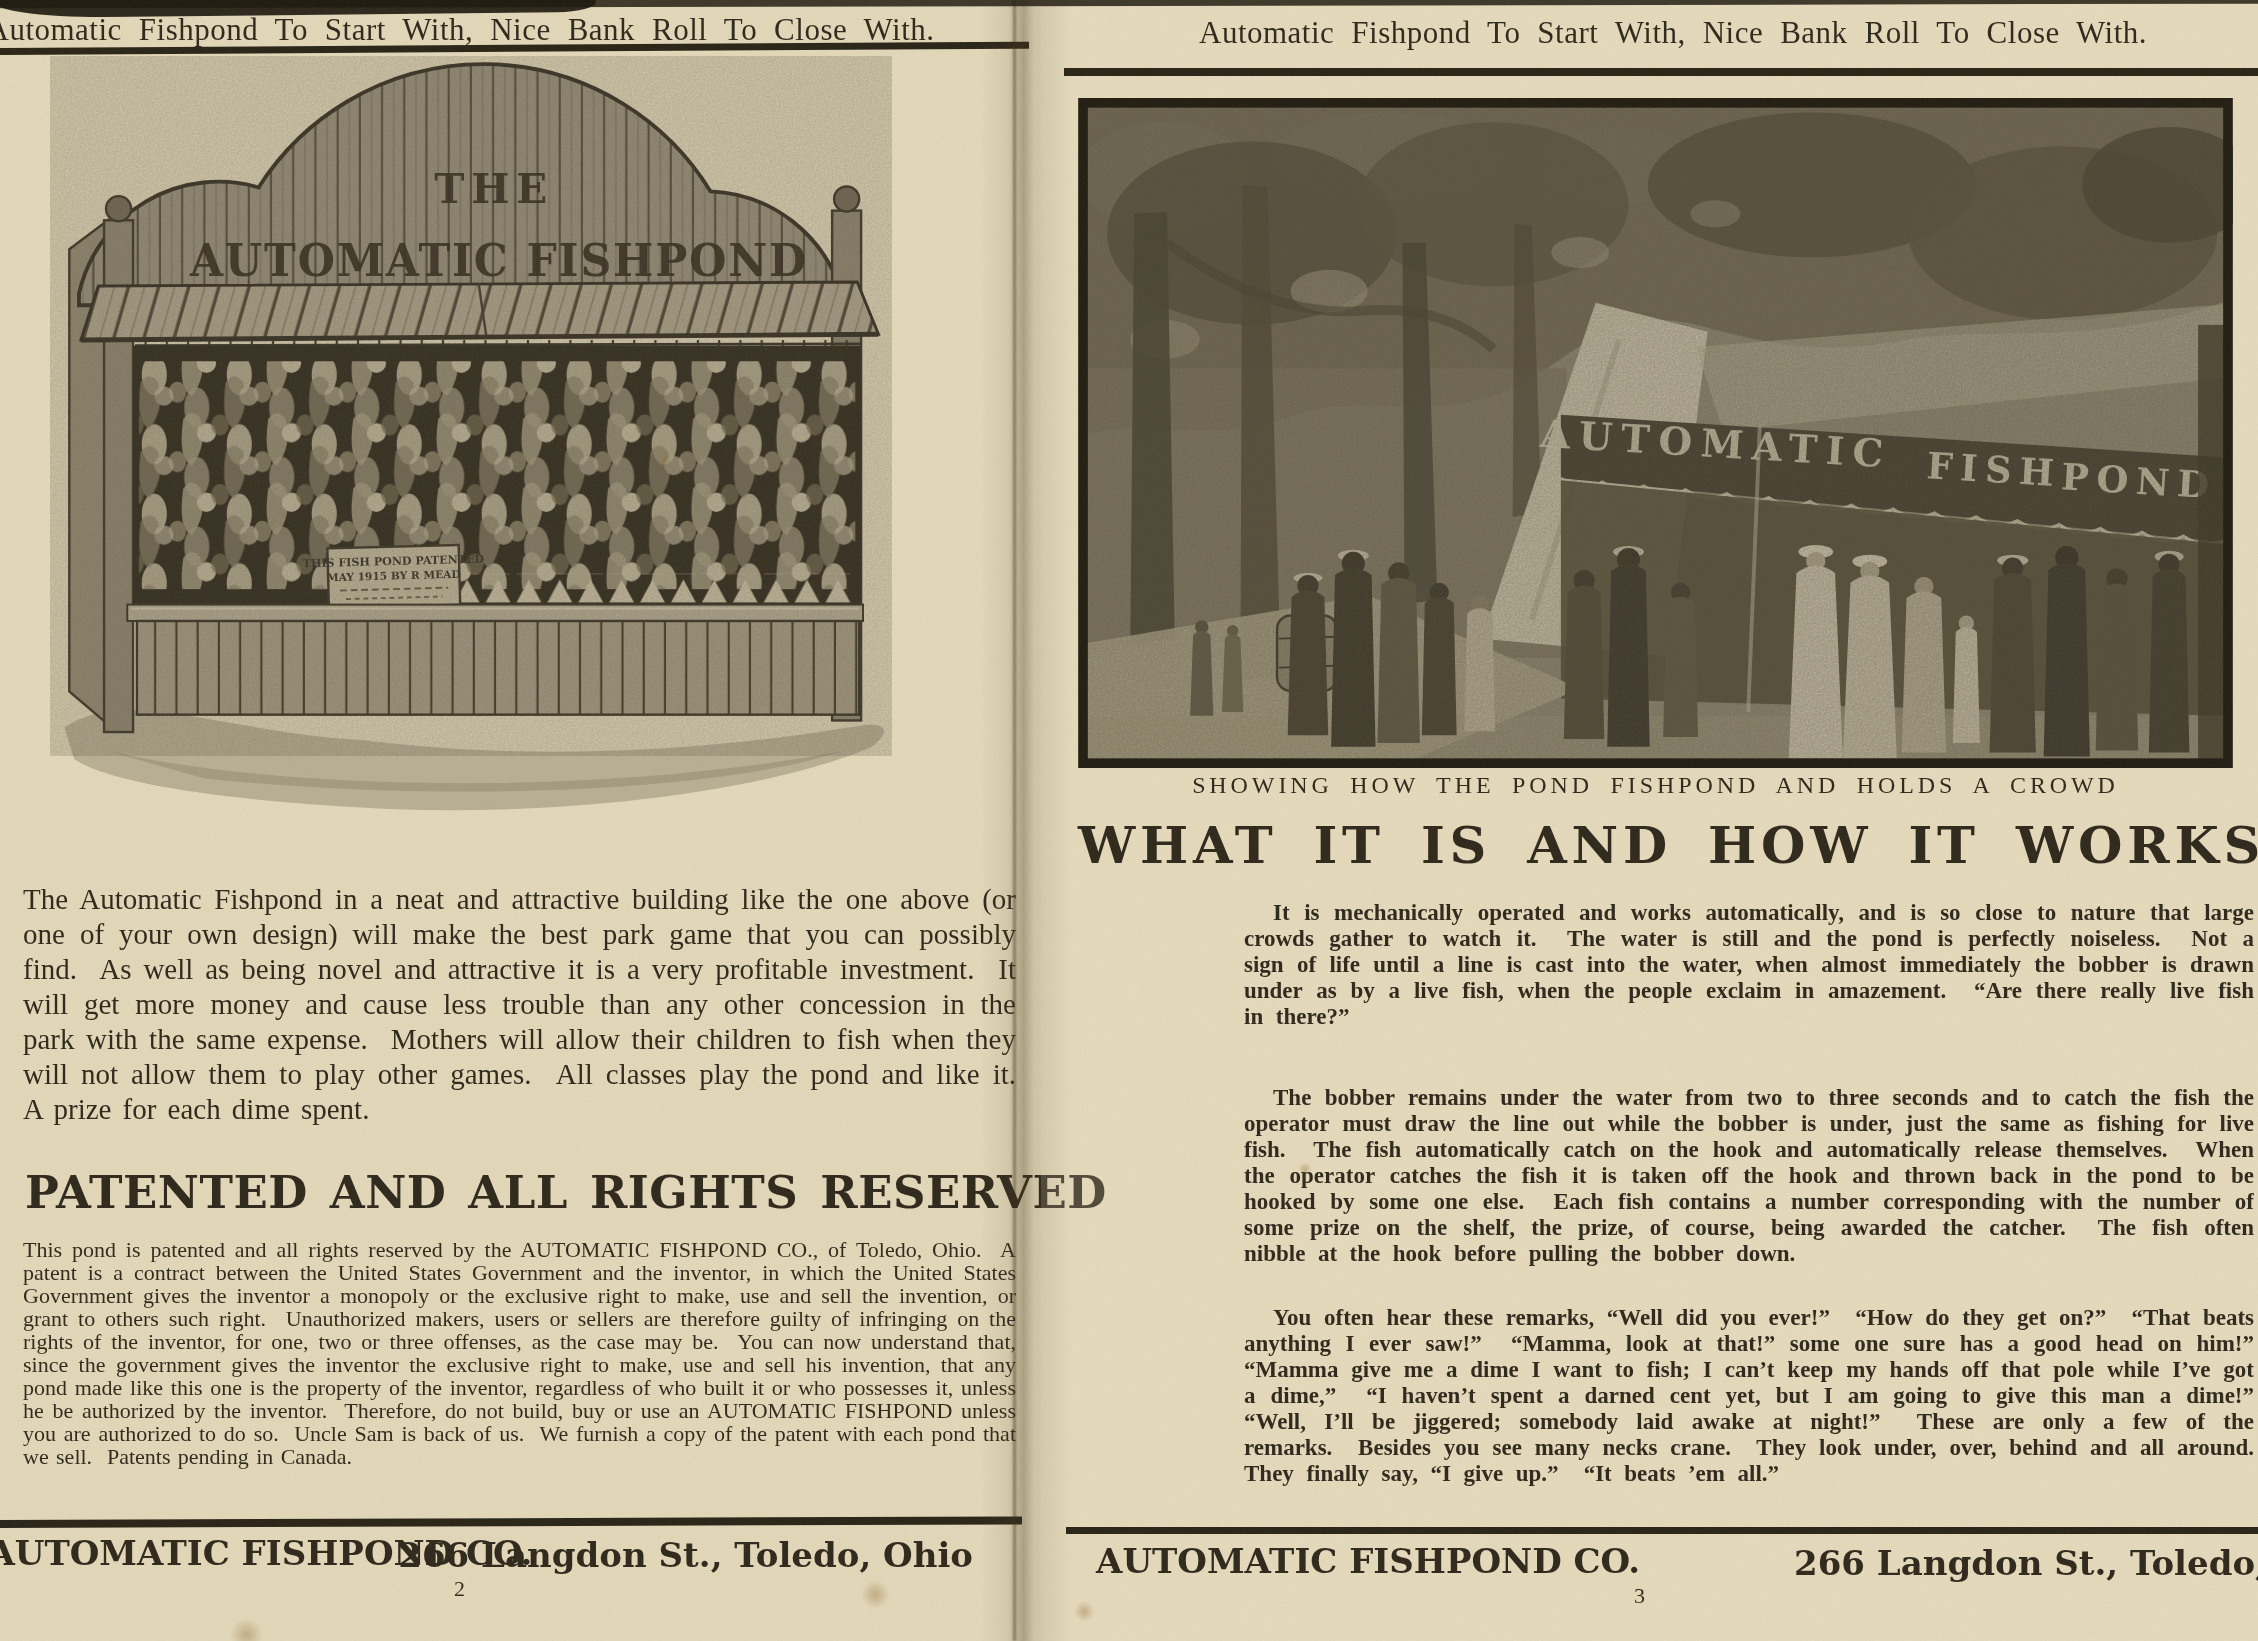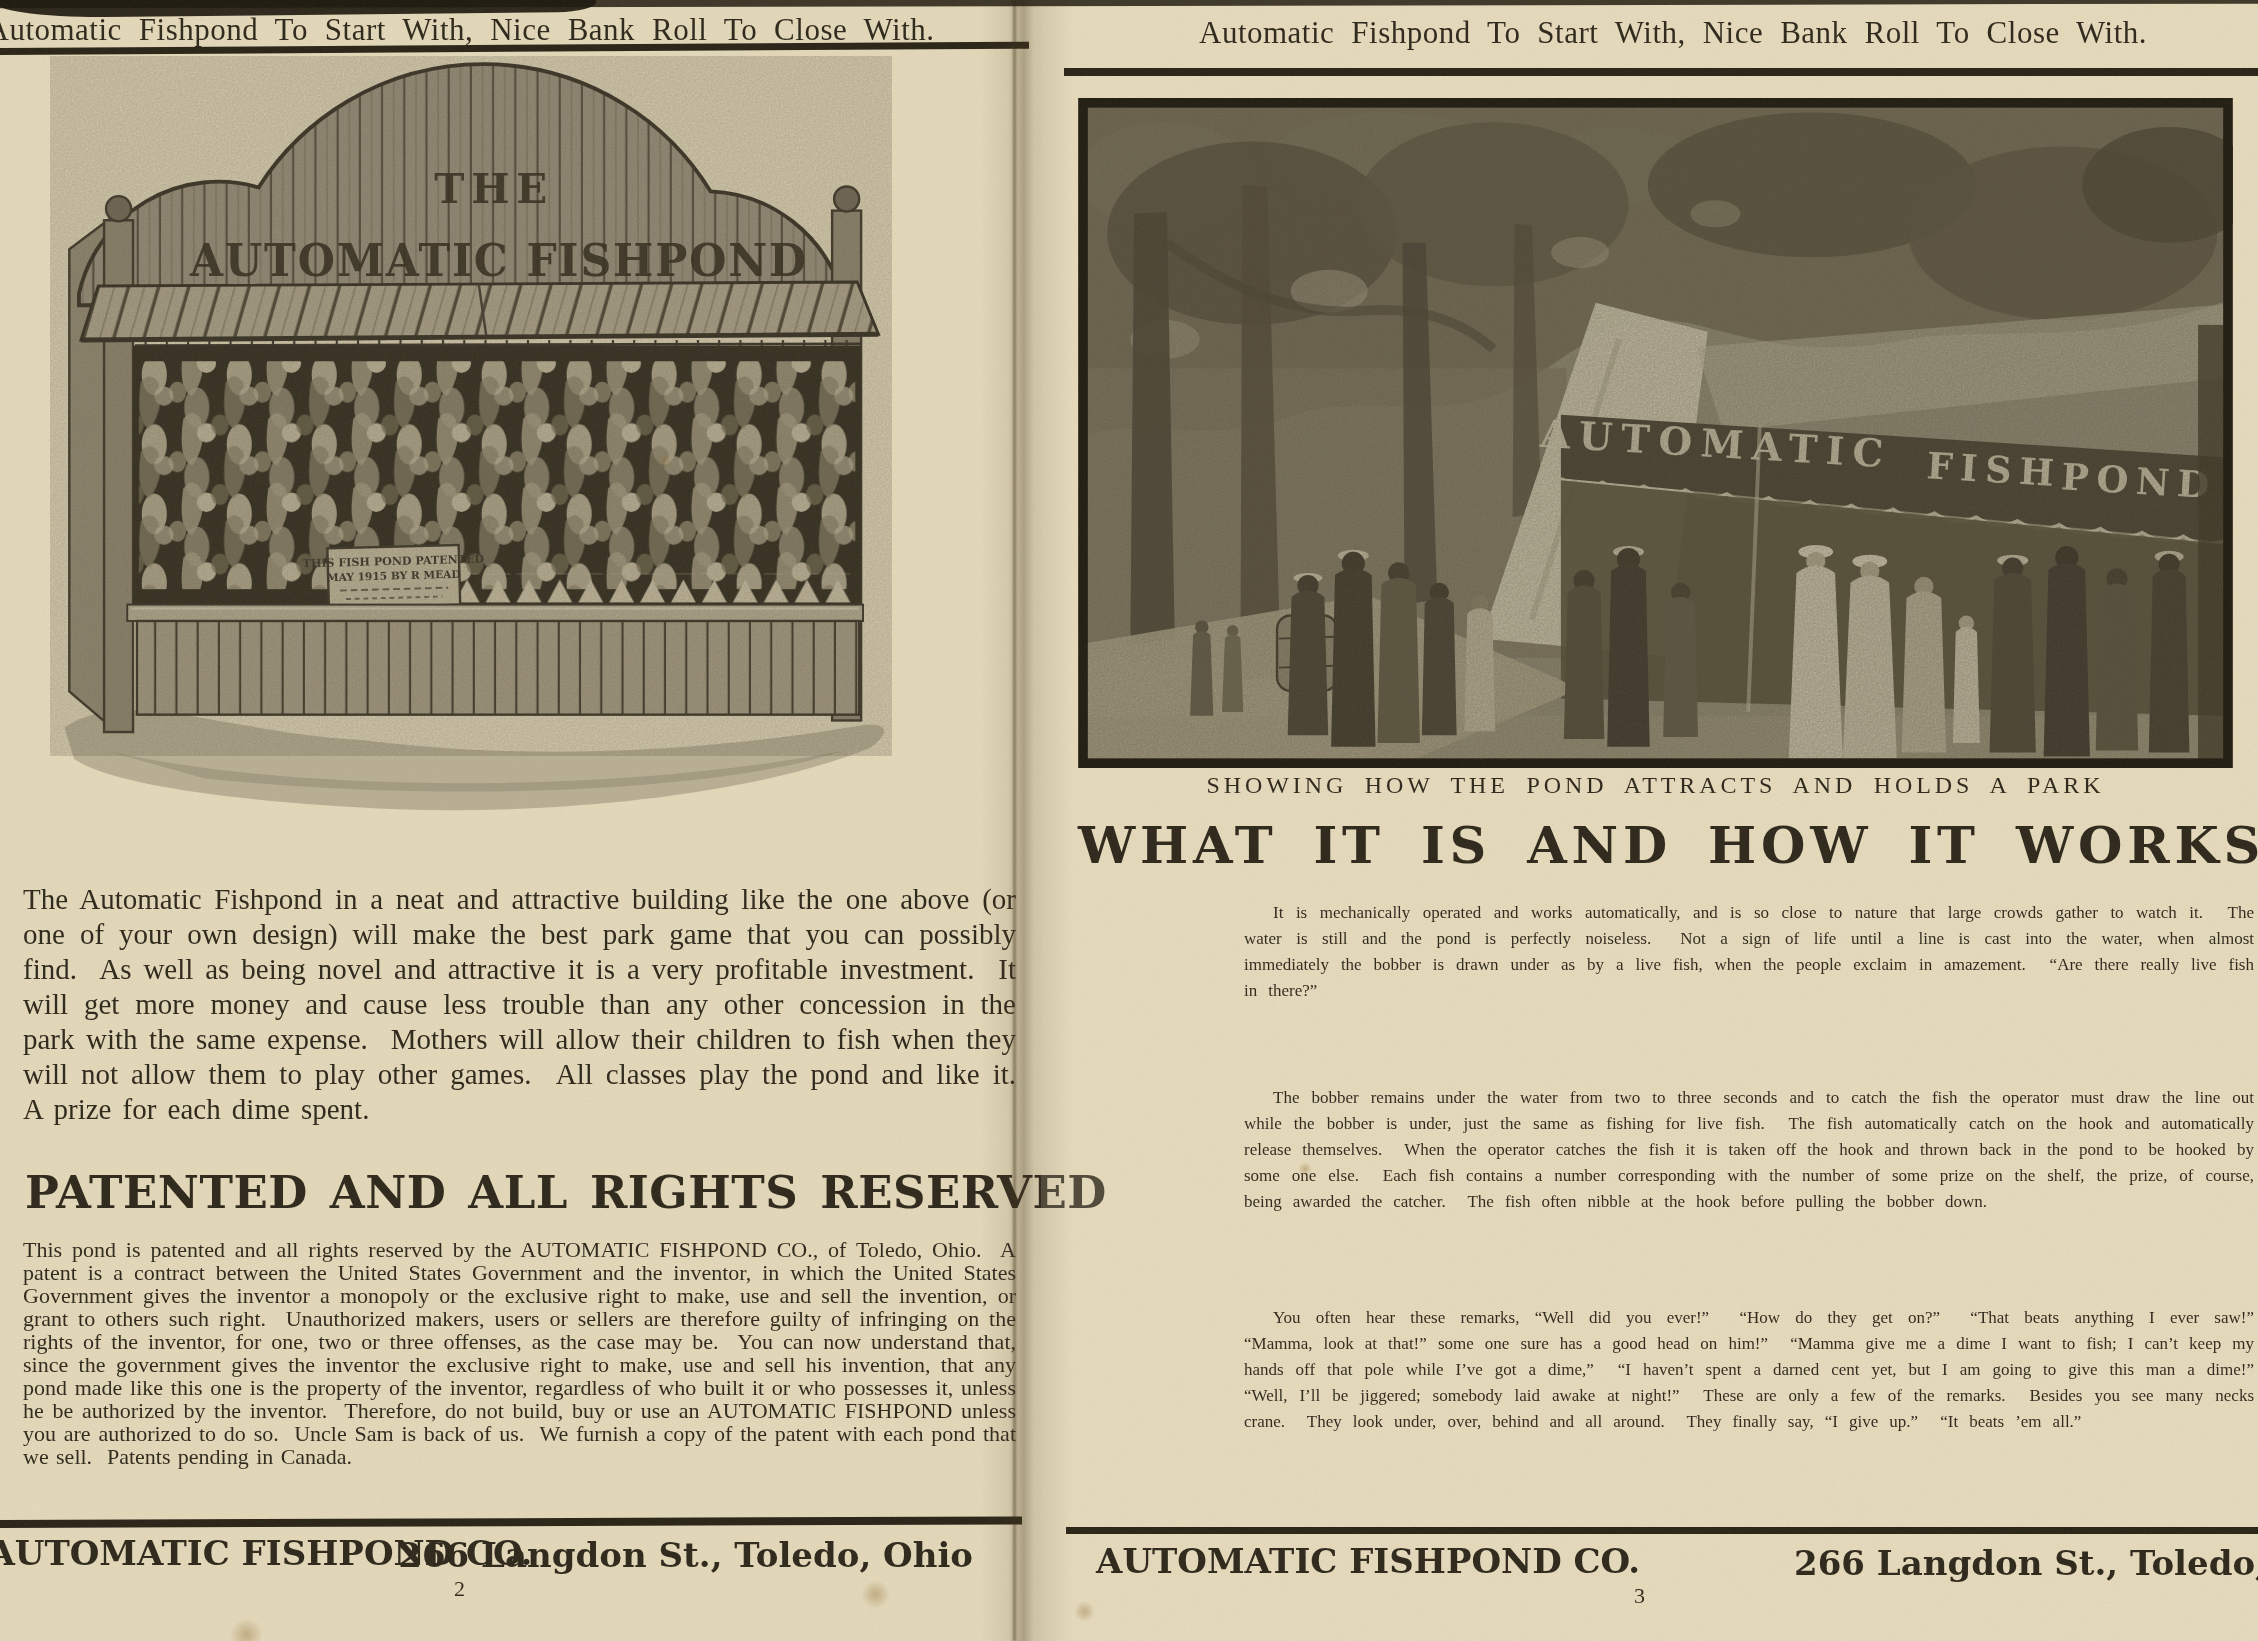--- a/index.html
+++ b/index.html
@@ -8,21 +8,21 @@
     background:#e9dfc3;color:#241f17;
     font-family:"Liberation Serif",serif;
   }
   .abs{position:absolute;}
   .rule{background:#1f1a12;}
   .runhead{font-size:31px;letter-spacing:0.5px;word-spacing:8.7px;white-space:nowrap;}
   .display{font-family:"DejaVu Serif",serif;font-weight:bold;white-space:nowrap;}
   .para{text-align:justify;white-space:pre-wrap;overflow:hidden;}
   .para-lg{font-size:29px;line-height:35px;word-spacing:3.9px;}
   .para-sm{font-size:22px;line-height:23px;word-spacing:1.9px;}
-  .para-r{font-size:17px;line-height:26px;word-spacing:6.8px;text-indent:29px;}
+  .para-r{font-size:23px;line-height:26px;word-spacing:6.8px;text-indent:29px;font-weight:bold;}
   .caption{font-size:24px;letter-spacing:3.9px;word-spacing:7.7px;text-align:center;}
   .footer-co{font-family:"DejaVu Serif",serif;font-weight:bold;font-size:34px;white-space:nowrap;}
   .pagenum{font-size:22px;}
   .spot{position:absolute;border-radius:50%;background:radial-gradient(circle,rgba(140,100,40,.38),rgba(140,100,40,0) 70%);}
   svg text{font-family:"DejaVu Serif",serif;font-weight:bold;}
   .signtxt{fill:#262015;opacity:.9;}
   .plqtxt{fill:#2e2a22;}
   .bannertxt{fill:#d8d1b8;opacity:.95;}
 </style>
 </head>
@@ -230,21 +230,21 @@
         <path d="M1058,510 Q1076,496 1094,510 L1098,676 L1054,676 Z" fill="#4e4836"></path>
       <ellipse cx="1130" cy="475" rx="15" ry="6" fill="#c9c1a8"></ellipse>
         <circle cx="1130" cy="483" r="11" fill="#2b261d"></circle>
         <path d="M1113,495 Q1130,481 1147,495 L1151,678 L1109,678 Z" fill="#332e22"></path>
     </g>
     <rect x="1160" y="235" width="30" height="453" fill="#2c2718" opacity=".8"></rect>
     <rect x="6" y="6" width="1184" height="682" filter="url(#f-grain)" opacity="0.42"></rect>
     <rect x="5" y="5" width="1186" height="684" fill="none" stroke="#17130d" stroke-width="10"></rect>
   </svg>
 
-  <div class="abs caption" style="left:1078px;top:772px;width:1155px">SHOWING HOW THE POND ATTRACTS AND HOLDS A PARK</div>
+  <div class="abs caption" style="left:1078px;top:772px;width:1155px">SHOWING HOW THE POND FISHPOND AND HOLDS A CROWD</div>
 
   <div class="abs display" style="left:1078px;top:815px;width:1155px;text-align:center;font-size:51px;letter-spacing:4.8px;word-spacing:13.5px">WHAT IT IS AND HOW IT WORKS</div>
 
   <div class="abs para para-r" style="left:1244px;top:900px;width:1010px;height:145px">It is mechanically operated and works automatically, and is so close to nature that large crowds gather to watch it.  The water is still and the pond is perfectly noiseless.  Not a sign of life until a line is cast into the water, when almost immediately the bobber is drawn under as by a live fish, when the people exclaim in amazement.  “Are there really live fish in there?”</div>
   <div class="abs para para-r" style="left:1244px;top:1085px;width:1010px;height:210px">The bobber remains under the water from two to three seconds and to catch the fish the operator must draw the line out while the bobber is under, just the same as fishing for live fish.  The fish automatically catch on the hook and automatically release themselves.  When the operator catches the fish it is taken off the hook and thrown back in the pond to be hooked by some one else.  Each fish contains a number corresponding with the number of some prize on the shelf, the prize, of course, being awarded the catcher.  The fish often nibble at the hook before pulling the bobber down.</div>
   <div class="abs para para-r" style="left:1244px;top:1305px;width:1010px;height:210px">You often hear these remarks, “Well did you ever!”  “How do they get on?”  “That beats anything I ever saw!”  “Mamma, look at that!” some one sure has a good head on him!”  “Mamma give me a dime I want to fish; I can’t keep my hands off that pole while I’ve got a dime,”  “I haven’t spent a darned cent yet, but I am going to give this man a dime!”  “Well, I’ll be jiggered; somebody laid awake at night!”  These are only a few of the remarks.  Besides you see many necks crane.  They look under, over, behind and all around.  They finally say, “I give up.”  “It beats ’em all.”</div>
 
   <div class="abs rule" style="left:1066px;top:1527px;width:1192px;height:6.8px"></div>
   <div class="abs footer-co" style="left:1096px;top:1541px">AUTOMATIC FISHPOND CO.</div>
   <div class="abs footer-co" style="left:1794px;top:1543px">266 Langdon St., Toledo, Ohio</div>

